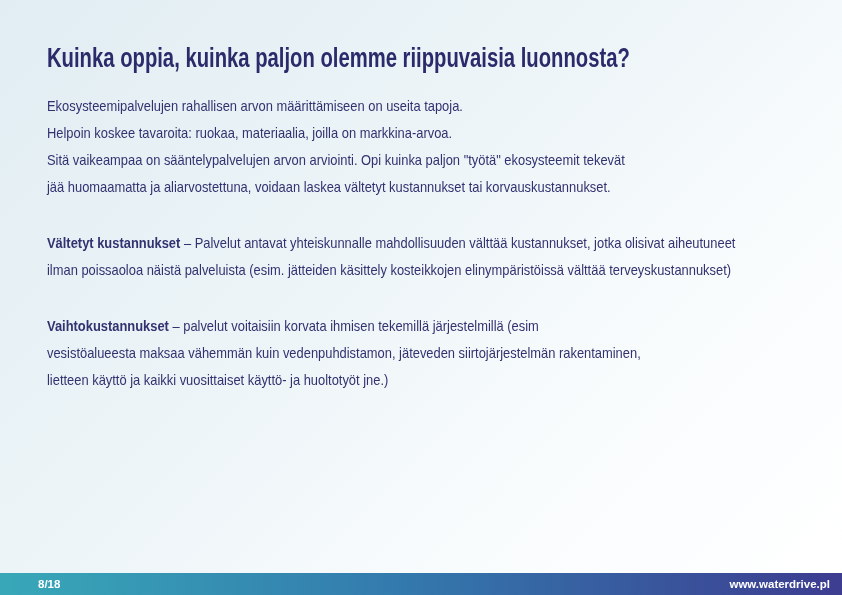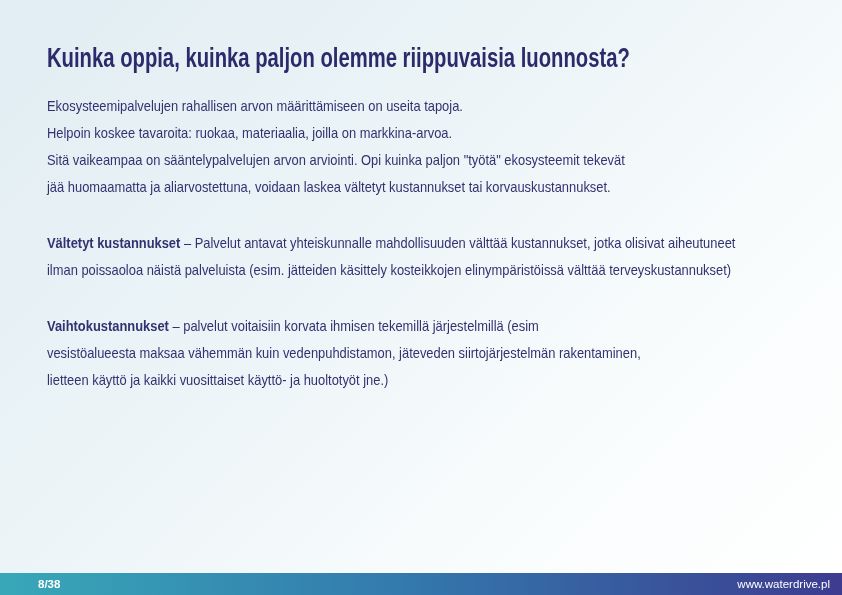--- a/index.html
+++ b/index.html
@@ -66,21 +66,21 @@
     padding: 0 12px 0 38px;
     box-sizing: border-box;
     color: #ffffff;
   }
   .page-indicator {
     font-size: 11.5px;
     font-weight: 700;
   }
   .website-url {
     font-size: 11.5px;
-    font-weight: 400;
+    font-weight: 700;
     margin-left: 28px;
   }
 </style>
 </head>
 <body>
 
 <main class="slide">
 
   <h1 class="title">Kuinka oppia, kuinka paljon olemme riippuvaisia luonnosta?</h1>
 
@@ -101,15 +101,15 @@
     <div class="para">
       <div class="line"><span class="bold">Vaihtokustannukset</span><span> – palvelut voitaisiin korvata ihmisen tekemillä järjestelmillä (esim</span></div>
       <div class="line">vesistöalueesta maksaa vähemmän kuin vedenpuhdistamon, jäteveden siirtojärjestelmän rakentaminen,</div>
       <div class="line">lietteen käyttö ja kaikki vuosittaiset käyttö- ja huoltotyöt jne.)</div>
     </div>
 
   </section>
 </main>
 
 <footer class="footer">
-  <span class="page-indicator">8/38</span>
+  <span class="page-indicator">8/18</span>
   <span class="website-url">www.waterdrive.pl</span>
 </footer>
 
 </body></html>

